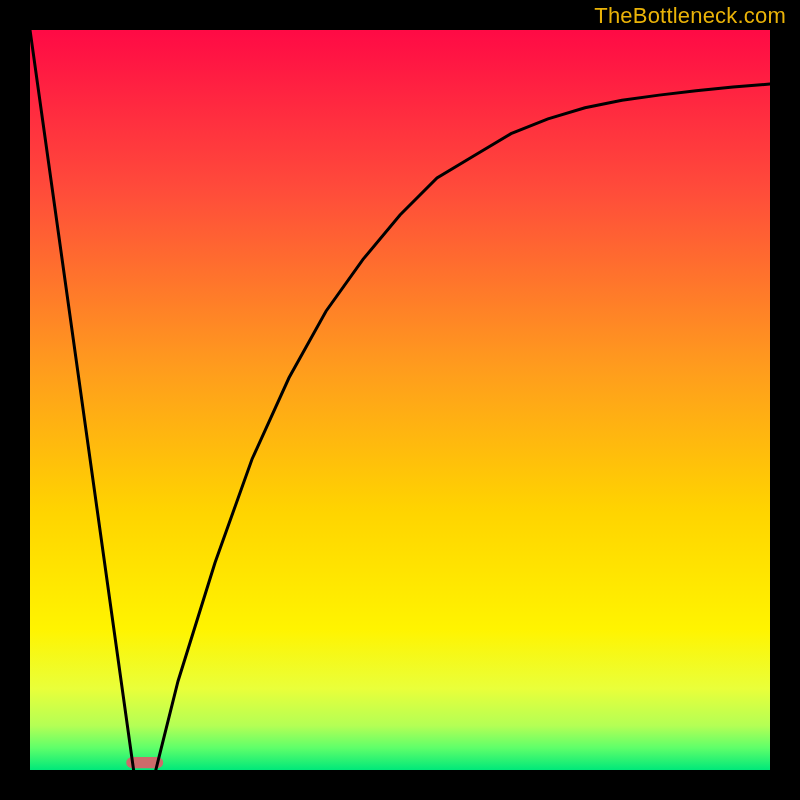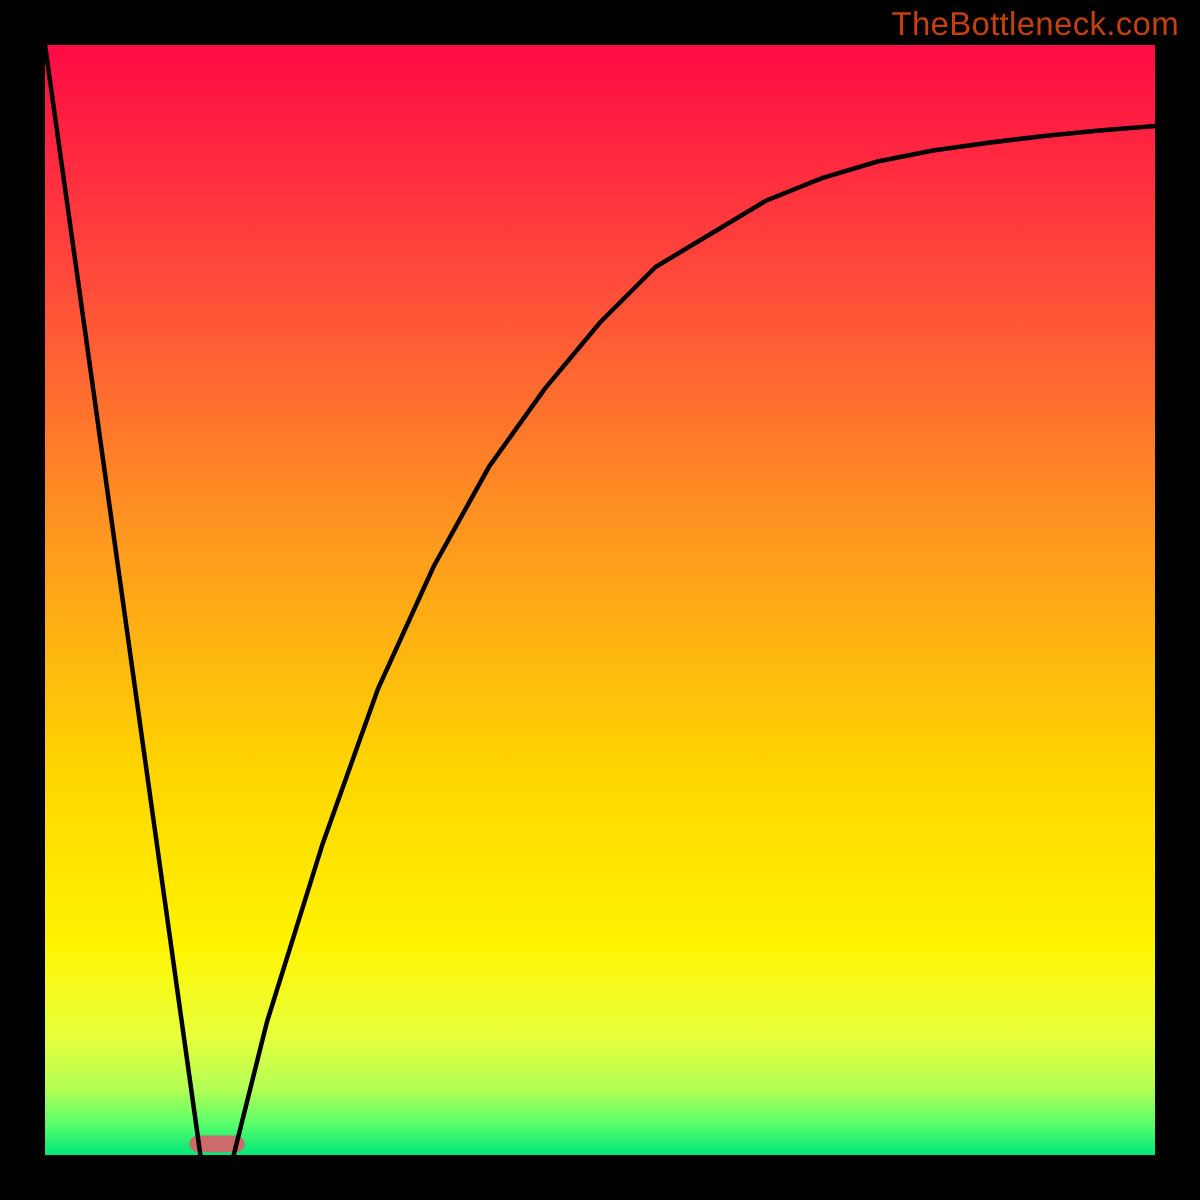--- a/index.html
+++ b/index.html
@@ -13,21 +13,21 @@
   .outer-frame {
     width: 800px;
     height: 800px;
     background: #000000;
     position: relative;
   }
   .attribution {
     position: absolute;
     top: 3px;
     right: 14px;
-    color: #c2410c;
+    color: #eab308;
     font-size: 22px;
     font-weight: 500;
     letter-spacing: 0.2px;
     z-index: 10;
   }
   .plot-area {
     position: absolute;
     left: 30px;
     top: 30px;
     width: 740px;

